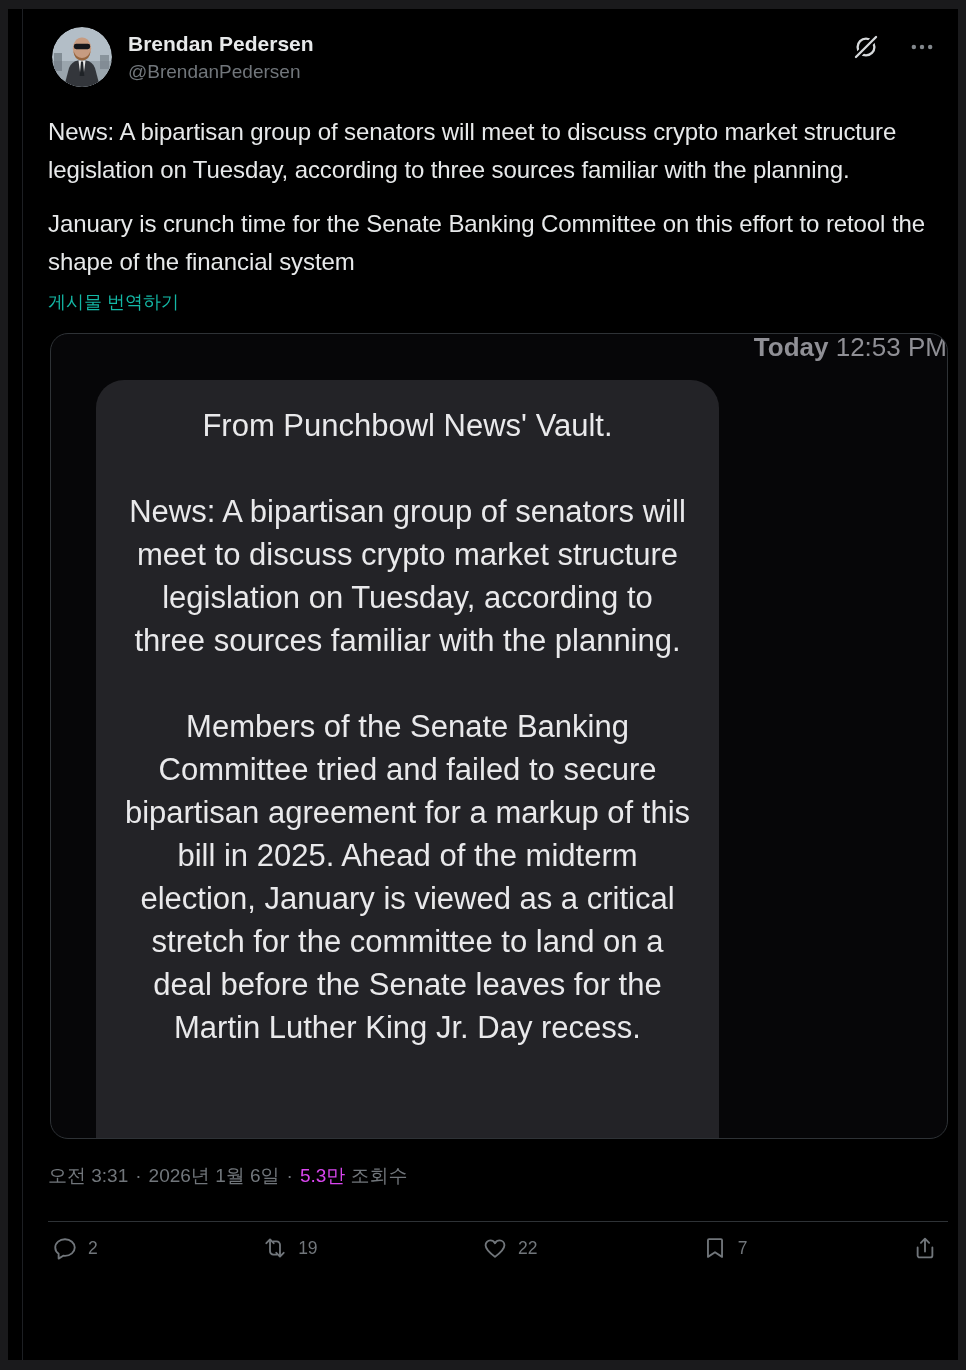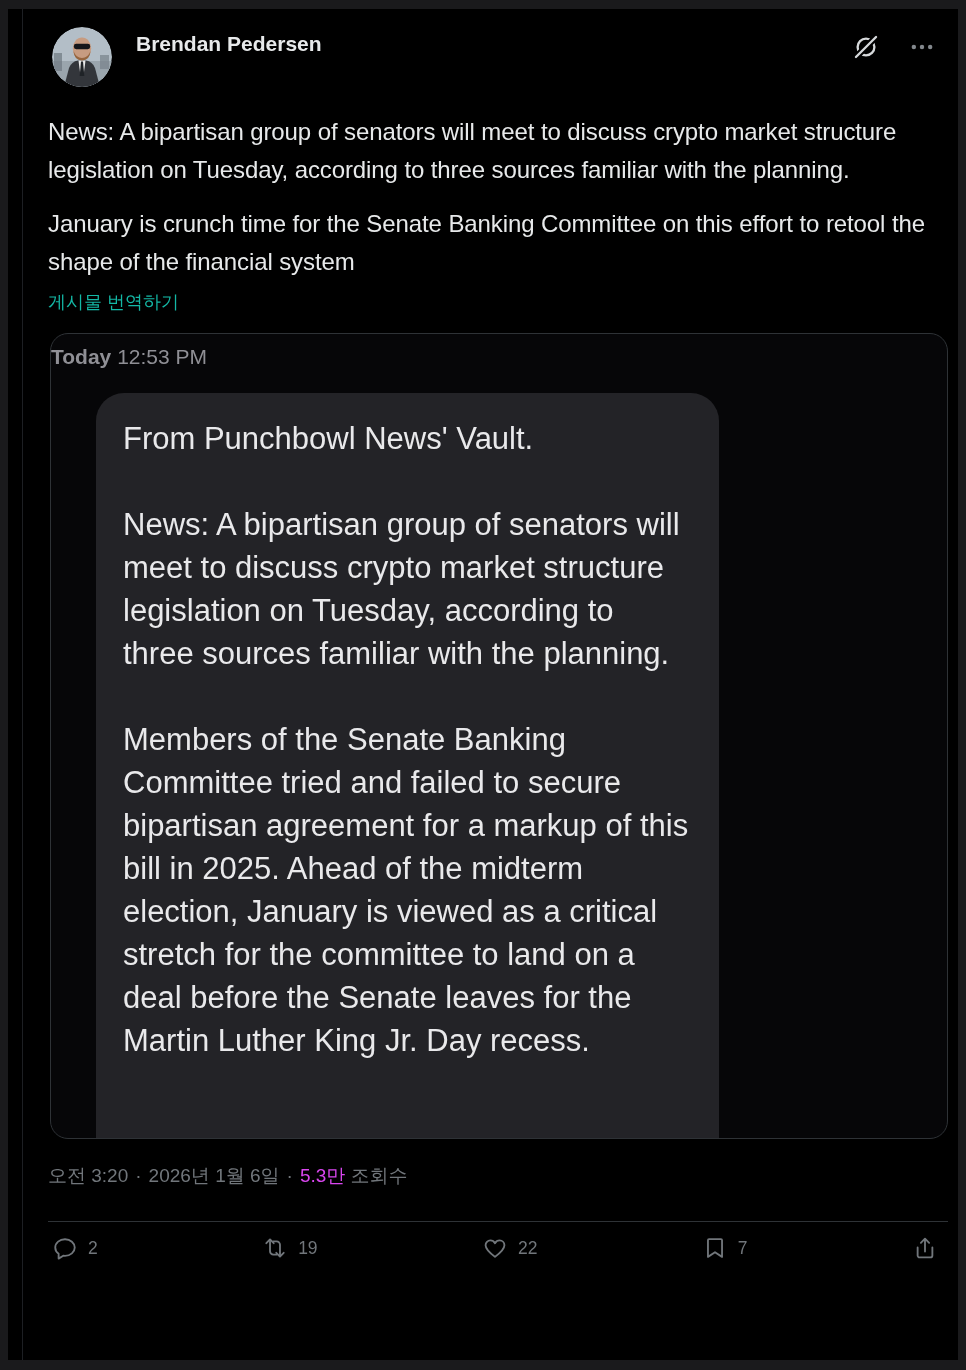--- a/index.html
+++ b/index.html
@@ -22,21 +22,21 @@
   
   .tweet-header {
     display: flex; align-items: flex-start;
     margin: 18px 18px 0 44px;
   }
   .avatar {
     width: 60px; height: 60px; border-radius: 50%; overflow: hidden;
     flex: 0 0 60px; cursor: pointer;
   }
   .avatar svg { display: block; width: 60px; height: 60px; }
-  .author { margin-left: 24px; flex: 1 1 auto; padding-top: 3px; }
+  .author { margin-left: 16px; flex: 1 1 auto; padding-top: 3px; }
   .name { color: #e7e9ea; font-size: 21px; font-weight: 700; line-height: 27px; }
   .handle { color: #71767b; font-size: 19px; line-height: 25px; margin-top: 2px; }
   .header-actions { display: flex; align-items: center; gap: 28px; padding-top: 6px; margin-right: 4px; }
   .grok { width: 28px; height: 28px; color: #d6d9db; cursor: pointer; }
   .grok svg { width: 28px; height: 28px; display: block; }
   .more { width: 28px; height: 28px; color: #83888d; cursor: pointer; }
   .more svg { width: 28px; height: 28px; display: block; }
 
   
   .tweet-text {
@@ -52,30 +52,30 @@
   }
 
   
   .media-card {
     position: relative; margin: 19px 0 0 42px;
     width: 898px; height: 806px;
     border: 1px solid #2e3236; border-radius: 18px;
     background: #060608; overflow: hidden; cursor: pointer;
   }
   .imsg-time {
-    margin-top: 9px; text-align: left;
-    color: #8f8f95; font-size: 21px; line-height: 27px;
+    text-align: right;
+    color: #8f8f95; font-size: 26px; line-height: 27px;
   }
   .imsg-day { font-weight: 600; }
   .imsg-bubble {
-    position: absolute; left: 45px; top: 59px; bottom: 0;
+    position: absolute; left: 45px; top: 46px; bottom: 0;
     width: 623px;
     background: #232327; border-radius: 28px 28px 0 0;
     padding: 24px 27px;
-    color: #e9e9eb; font-size: 31px; line-height: 43px;
+    color: #e9e9eb; font-size: 31px; line-height: 43px; text-align: center;
   }
   .imsg-bubble p + p { margin-top: 43px; }
 
   
   .meta {
     margin: 24px 14px 0 40px;
     color: #71767b; font-size: 19px; line-height: 25px;
   }
   .meta .dot { margin: 0 7px; }
   .meta b { color: #d946ef; font-weight: 400; }
@@ -116,20 +116,21 @@
             <path d="M26.5 33.5 L33.5 33.5 L31.5 49 L28.5 49 Z" fill="#e9e9e9"></path>
             <path d="M29 34.5 L31 34.5 L32.3 49 L27.7 49 Z" fill="#1f2327"></path>
             <ellipse cx="30" cy="21.5" rx="9.2" ry="11" fill="#c79c81"></ellipse>
             <path d="M21.5 24 Q22 33 30 33.5 Q38 33 38.5 24 Q36 31 30 31 Q24 31 21.5 24 Z" fill="#96653e"></path>
             <rect x="21.8" y="16.8" width="16.4" height="5.4" rx="2.4" fill="#15161a"></rect>
           </g>
         </svg>
       </div>
       <div class="author">
         <div class="name">Brendan Pedersen</div>
+        <div class="handle">@BrendanPedersen</div>
       </div>
       <div class="header-actions">
         <span class="grok">
           <svg viewBox="0 0 24 24" fill="none">
             <circle cx="12" cy="12" r="7.2" stroke="currentColor" stroke-width="2"></circle>
             <line x1="3.4" y1="20.6" x2="20.6" y2="3.4" stroke="#000000" stroke-width="5.5"></line>
             <line x1="3.4" y1="20.6" x2="20.6" y2="3.4" stroke="currentColor" stroke-width="2" stroke-linecap="round"></line>
           </svg>
         </span>
         <span class="more">
@@ -155,21 +156,21 @@
         <span>12:53 PM</span>
       </div>
       <div class="imsg-bubble">
         <p>From Punchbowl News' Vault.</p>
         <p>News: A bipartisan group of senators will meet to discuss crypto market structure legislation on Tuesday, according to three sources familiar with the planning.</p>
         <p>Members of the Senate Banking Committee tried and failed to secure bipartisan agreement for a markup of this bill in 2025. Ahead of the midterm election, January is viewed as a critical stretch for the committee to land on a deal before the Senate leaves for the Martin Luther King Jr. Day recess.</p>
       </div>
     </div>
 
     <div class="meta">
-      <span>오전 3:20</span><span class="dot">·</span><span>2026년 1월 6일</span><span class="dot">·</span><span><b>5.3만</b> <span>조회수</span></span>
+      <span>오전 3:31</span><span class="dot">·</span><span>2026년 1월 6일</span><span class="dot">·</span><span><b>5.3만</b> <span>조회수</span></span>
     </div>
 
     <div class="divider"></div>
 
     <div class="action-bar">
       <div class="action">
         <svg viewBox="0 0 24 24" fill="none" stroke="currentColor" stroke-width="1.7">
           <path d="M12 3.9c-5 0-9 3.4-9 7.7 0 2.3 1.2 4.4 3.1 5.8v4.4l4.3-2.7c.5.1 1 .1 1.6.1 5 0 9-3.4 9-7.6s-4-7.7-9-7.7z" stroke-linejoin="round"></path>
         </svg>
         <span>2</span>

